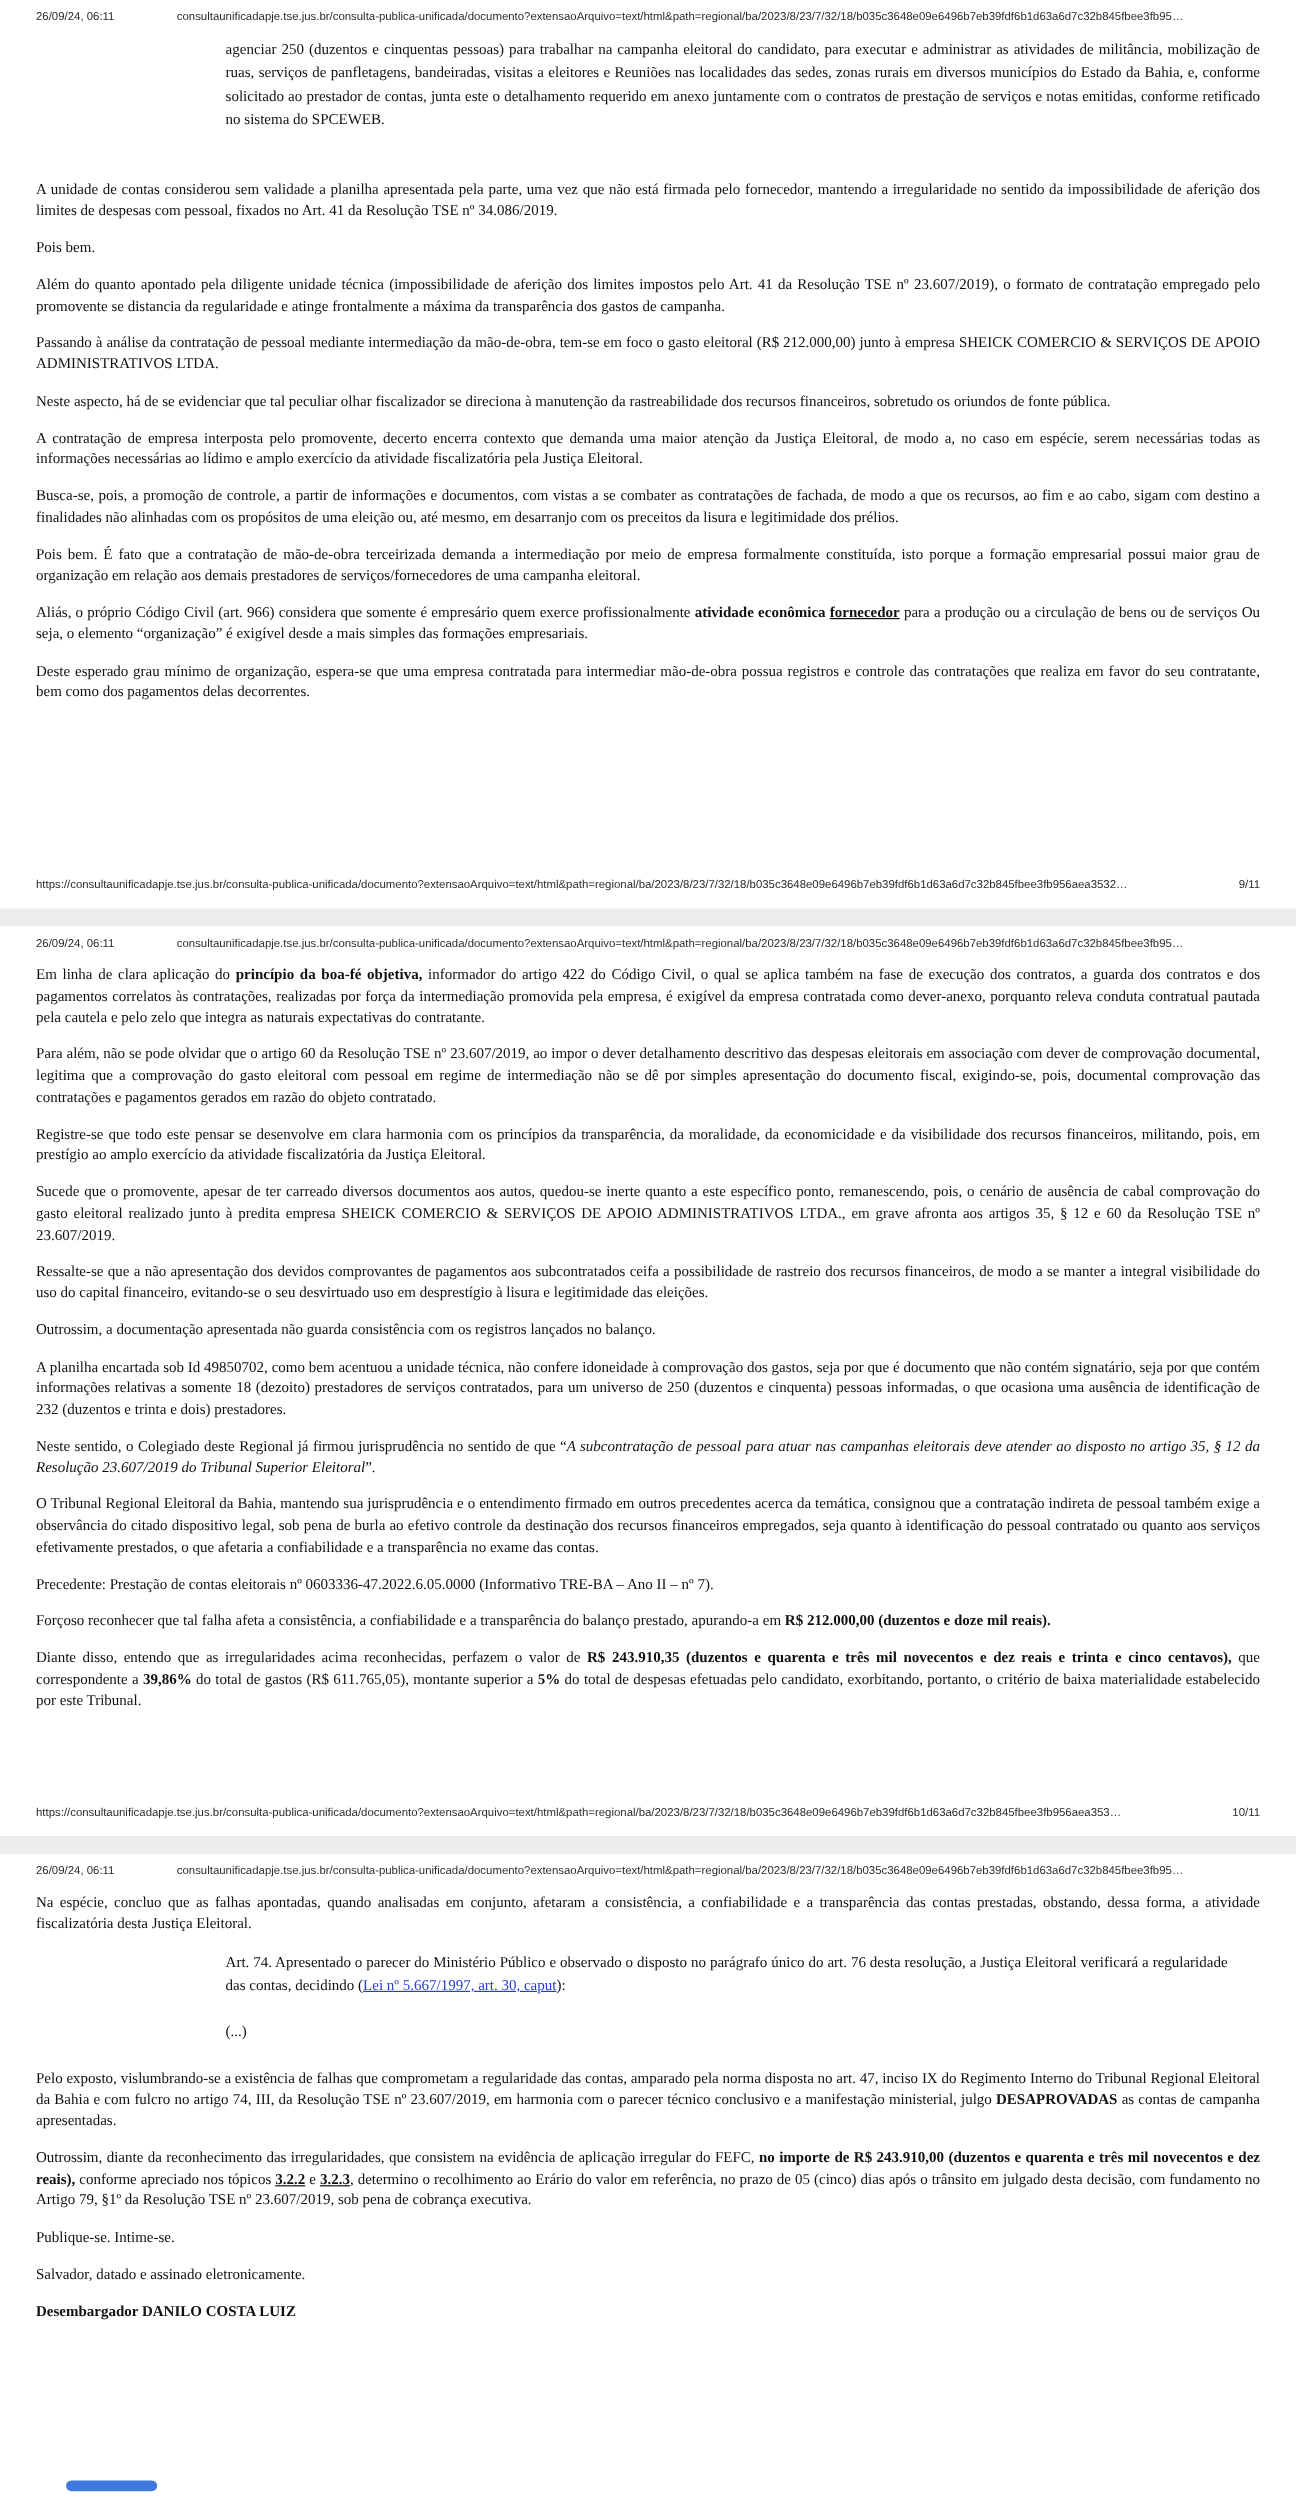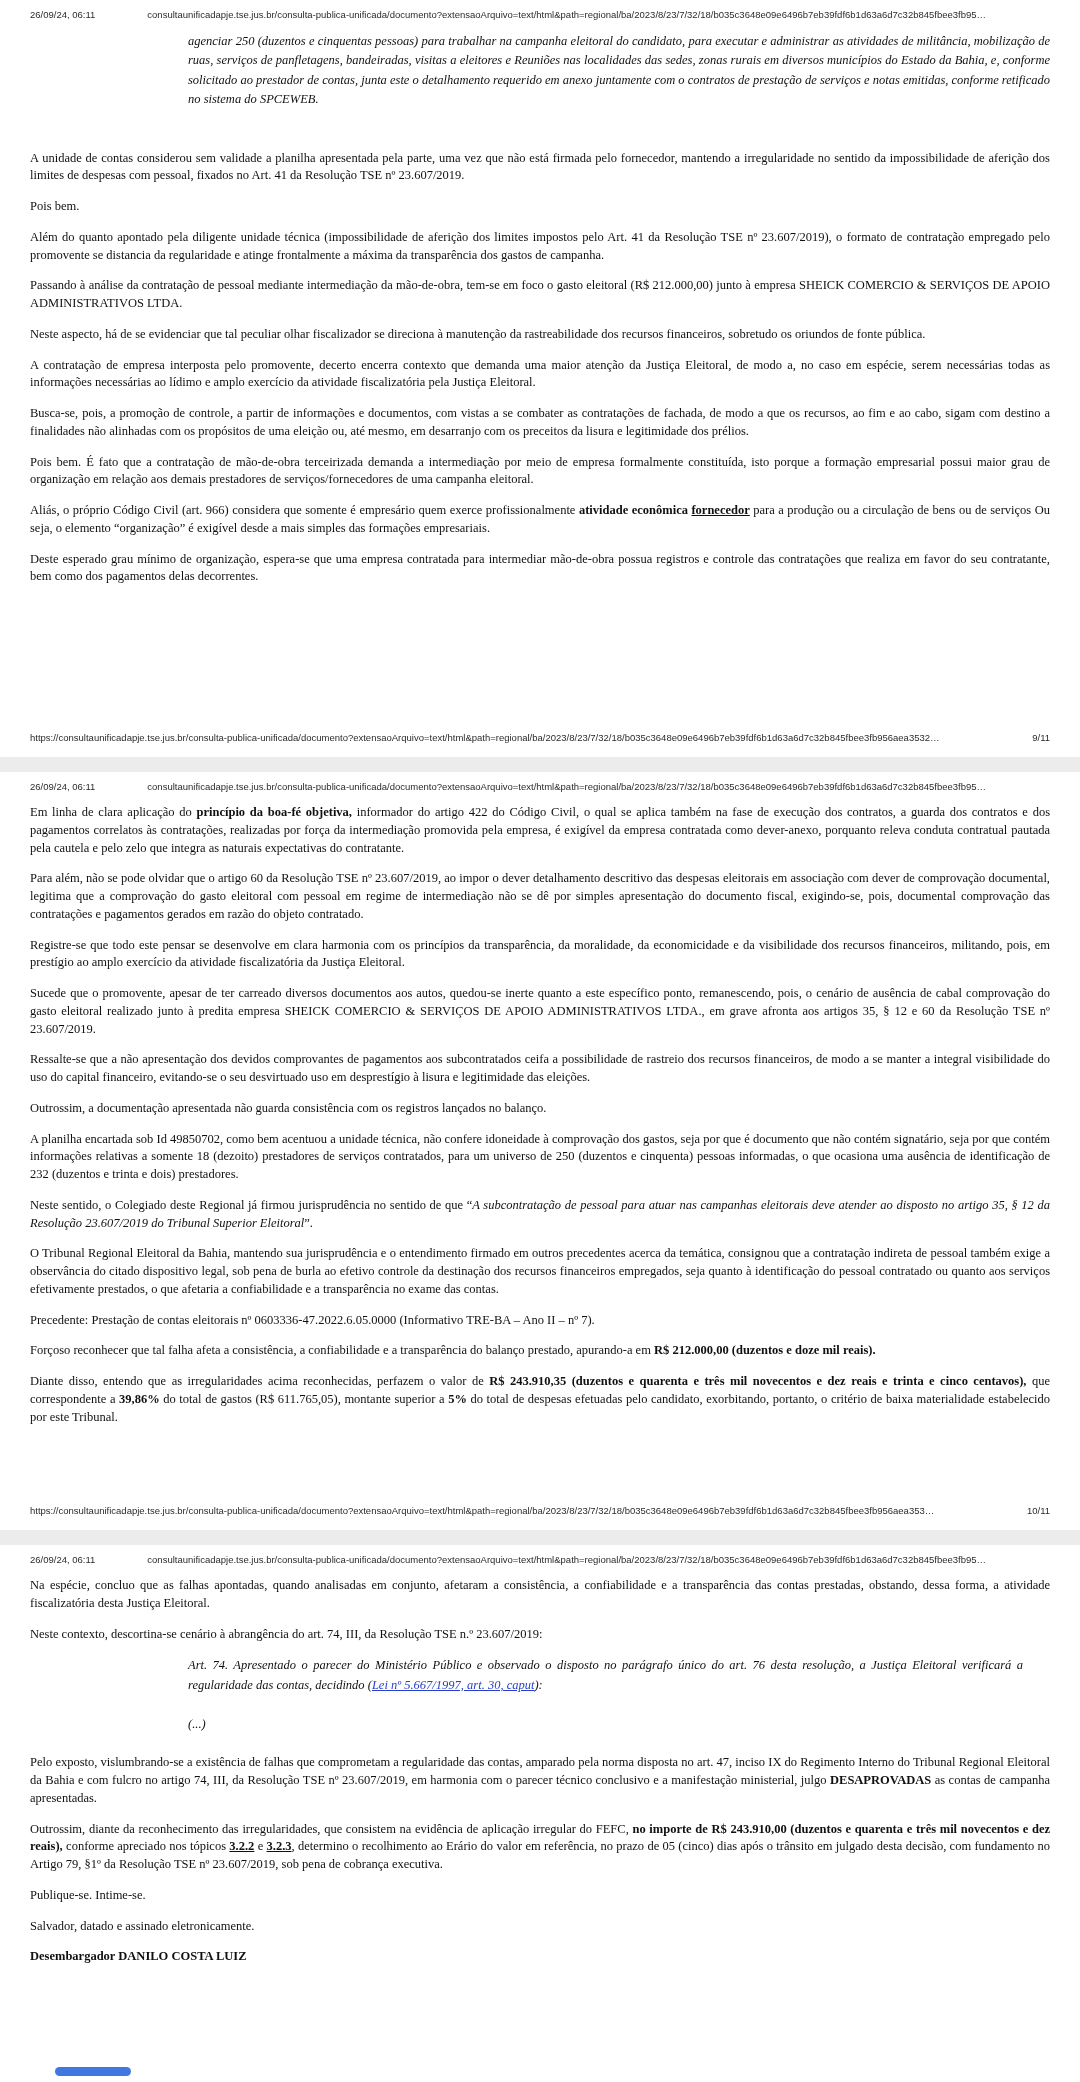--- a/index.html
+++ b/index.html
@@ -13,41 +13,41 @@
   .ph-date{flex:0 0 auto;}
   .ph-url{margin-left:52px;overflow:hidden;text-overflow:clip;}
   .page-footer{display:flex;justify-content:space-between;align-items:baseline;
     font-family:"Liberation Sans",sans-serif;font-size:9.5px;color:#2b2b2b;
     padding:10px 0 14px;margin-top:auto;white-space:nowrap;}
   .pf-url{overflow:hidden;text-overflow:clip;max-width:940px;}
   .pf-num{flex:0 0 auto;margin-left:16px;}
   .doc-body{display:block;}
   .para{font-size:12.5px;line-height:1.42;text-align:justify;margin:0 0 13px;}
   .quote,.quote-lead{font-size:12.5px;line-height:1.55;text-align:justify;
-    font-style:italic;margin:0 27px 20px 158px;}
+    margin:0 27px 20px 158px;}
   .quote-lead{margin-bottom:40px;margin-right:0;}
   .b{font-weight:bold;}
   .i{font-style:italic;}
   .u{text-decoration:underline;}
   a.lnk{color:var(--link,#2840cc);text-decoration:underline;cursor:pointer;}
   .band{height:15px;background:var(--separator_band,#ececec);}
   .accent-pill{position:absolute;left:55px;bottom:6px;width:76px;height:9px;
     border-radius:5px;background:var(--accent,#4078e0);}
 </style>
 </head>
 <body>
 
 <div class="page page-1">
   <div class="page-header">
     <span class="ph-date">26/09/24, 06:11</span>
     <span class="ph-url">consultaunificadapje.tse.jus.br/consulta-publica-unificada/documento?extensaoArquivo=text/html&amp;path=regional/ba/2023/8/23/7/32/18/b035c3648e09e6496b7eb39fdf6b1d63a6d7c32b845fbee3fb95…</span>
   </div>
   <div class="doc-body">
       <div class="quote-lead"><span>agenciar 250 (duzentos e cinquentas pessoas) para trabalhar na campanha eleitoral do candidato, para executar e administrar as atividades de militância, mobilização de ruas, serviços de panfletagens, bandeiradas, visitas a eleitores e Reuniões nas localidades das sedes, zonas rurais em diversos municípios do Estado da Bahia, e, conforme solicitado ao prestador de contas, junta este o detalhamento requerido em anexo juntamente com o contratos de prestação de serviços e notas emitidas, conforme retificado no sistema do SPCEWEB.</span></div>
-      <div class="para"><span>A unidade de contas considerou sem validade a planilha apresentada pela parte, uma vez que não está firmada pelo fornecedor, mantendo a irregularidade no sentido da impossibilidade de aferição dos limites de despesas com pessoal, fixados no Art. 41 da Resolução TSE nº 23.607/2019.</span></div>
+      <div class="para"><span>A unidade de contas considerou sem validade a planilha apresentada pela parte, uma vez que não está firmada pelo fornecedor, mantendo a irregularidade no sentido da impossibilidade de aferição dos limites de despesas com pessoal, fixados no Art. 41 da Resolução TSE nº 34.086/2019.</span></div>
       <div class="para"><span>Pois bem.</span></div>
       <div class="para"><span>Além do quanto apontado pela diligente unidade técnica (impossibilidade de aferição dos limites impostos pelo Art. 41 da Resolução TSE nº 23.607/2019), o formato de contratação empregado pelo promovente se distancia da regularidade e atinge frontalmente a máxima da transparência dos gastos de campanha.</span></div>
       <div class="para"><span>Passando à análise da contratação de pessoal mediante intermediação da mão-de-obra, tem-se em foco o gasto eleitoral (R$ 212.000,00) junto à empresa SHEICK COMERCIO &amp; SERVIÇOS DE APOIO ADMINISTRATIVOS LTDA.</span></div>
       <div class="para"><span>Neste aspecto, há de se evidenciar que tal peculiar olhar fiscalizador se direciona à manutenção da rastreabilidade dos recursos financeiros, sobretudo os oriundos de fonte pública.</span></div>
       <div class="para"><span>A contratação de empresa interposta pelo promovente, decerto encerra contexto que demanda uma maior atenção da Justiça Eleitoral, de modo a, no caso em espécie, serem necessárias todas as informações necessárias ao lídimo e amplo exercício da atividade fiscalizatória pela Justiça Eleitoral.</span></div>
       <div class="para"><span>Busca-se, pois, a promoção de controle, a partir de informações e documentos, com vistas a se combater as contratações de fachada, de modo a que os recursos, ao fim e ao cabo, sigam com destino a finalidades não alinhadas com os propósitos de uma eleição ou, até mesmo, em desarranjo com os preceitos da lisura e legitimidade dos prélios.</span></div>
       <div class="para"><span>Pois bem. É fato que a contratação de mão-de-obra terceirizada demanda a intermediação por meio de empresa formalmente constituída, isto porque a formação empresarial possui maior grau de organização em relação aos demais prestadores de serviços/fornecedores de uma campanha eleitoral.</span></div>
       <div class="para"><span>Aliás, o próprio Código Civil (art. 966) considera que somente é empresário quem exerce profissionalmente </span><span class="b">atividade econômica </span><span class="b u">fornecedor</span><span> para a produção ou a circulação de bens ou de serviços Ou seja, o elemento “organização” é exigível desde a mais simples das formações empresariais.</span></div>
       <div class="para"><span>Deste esperado grau mínimo de organização, espera-se que uma empresa contratada para intermediar mão-de-obra possua registros e controle das contratações que realiza em favor do seu contratante, bem como dos pagamentos delas decorrentes.</span></div>
     </div>
@@ -86,21 +86,20 @@
 
 <div class="band"></div>
 
 <div class="page page-3">
   <div class="page-header">
     <span class="ph-date">26/09/24, 06:11</span>
     <span class="ph-url">consultaunificadapje.tse.jus.br/consulta-publica-unificada/documento?extensaoArquivo=text/html&amp;path=regional/ba/2023/8/23/7/32/18/b035c3648e09e6496b7eb39fdf6b1d63a6d7c32b845fbee3fb95…</span>
   </div>
   <div class="doc-body">
       <div class="para"><span>Na espécie, concluo que as falhas apontadas, quando analisadas em conjunto, afetaram a consistência, a confiabilidade e a transparência das contas prestadas, obstando, dessa forma, a atividade fiscalizatória desta Justiça Eleitoral.</span></div>
-      <div class="para"><span>Neste contexto, descortina-se cenário à abrangência do art. 74, III, da Resolução TSE n.º 23.607/2019:</span></div>
       <div class="quote"><span>Art. 74. Apresentado o parecer do Ministério Público e observado o disposto no parágrafo único do art. 76 desta resolução, a Justiça Eleitoral verificará a regularidade das contas, decidindo (</span><a href="#" class="lnk">Lei nº 5.667/1997, art. 30, caput</a><span>):</span></div>
       <div class="quote"><span>(...)</span></div>
       <div class="para"><span>Pelo exposto, vislumbrando-se a existência de falhas que comprometam a regularidade das contas, amparado pela norma disposta no art. 47, inciso IX do Regimento Interno do Tribunal Regional Eleitoral da Bahia e com fulcro no artigo 74, III, da Resolução TSE nº 23.607/2019, em harmonia com o parecer técnico conclusivo e a manifestação ministerial, julgo </span><span class="b">DESAPROVADAS</span><span> as contas de campanha apresentadas.</span></div>
       <div class="para"><span>Outrossim, diante da reconhecimento das irregularidades, que consistem na evidência de aplicação irregular do FEFC, </span><span class="b">no importe de R$ 243.910,00 (duzentos e quarenta e três mil novecentos e dez reais),</span><span> conforme apreciado nos tópicos </span><span class="b u">3.2.2</span><span> e </span><span class="b u">3.2.3</span><span>, determino o recolhimento ao Erário do valor em referência, no prazo de 05 (cinco) dias após o trânsito em julgado desta decisão, com fundamento no Artigo 79, §1º da Resolução TSE nº 23.607/2019, sob pena de cobrança executiva.</span></div>
       <div class="para"><span>Publique-se. Intime-se.</span></div>
       <div class="para"><span>Salvador, datado e assinado eletronicamente.</span></div>
       <div class="para"><span class="b">Desembargador DANILO COSTA LUIZ</span></div>
     </div>
   <div class="accent-pill"></div>
 </div>

